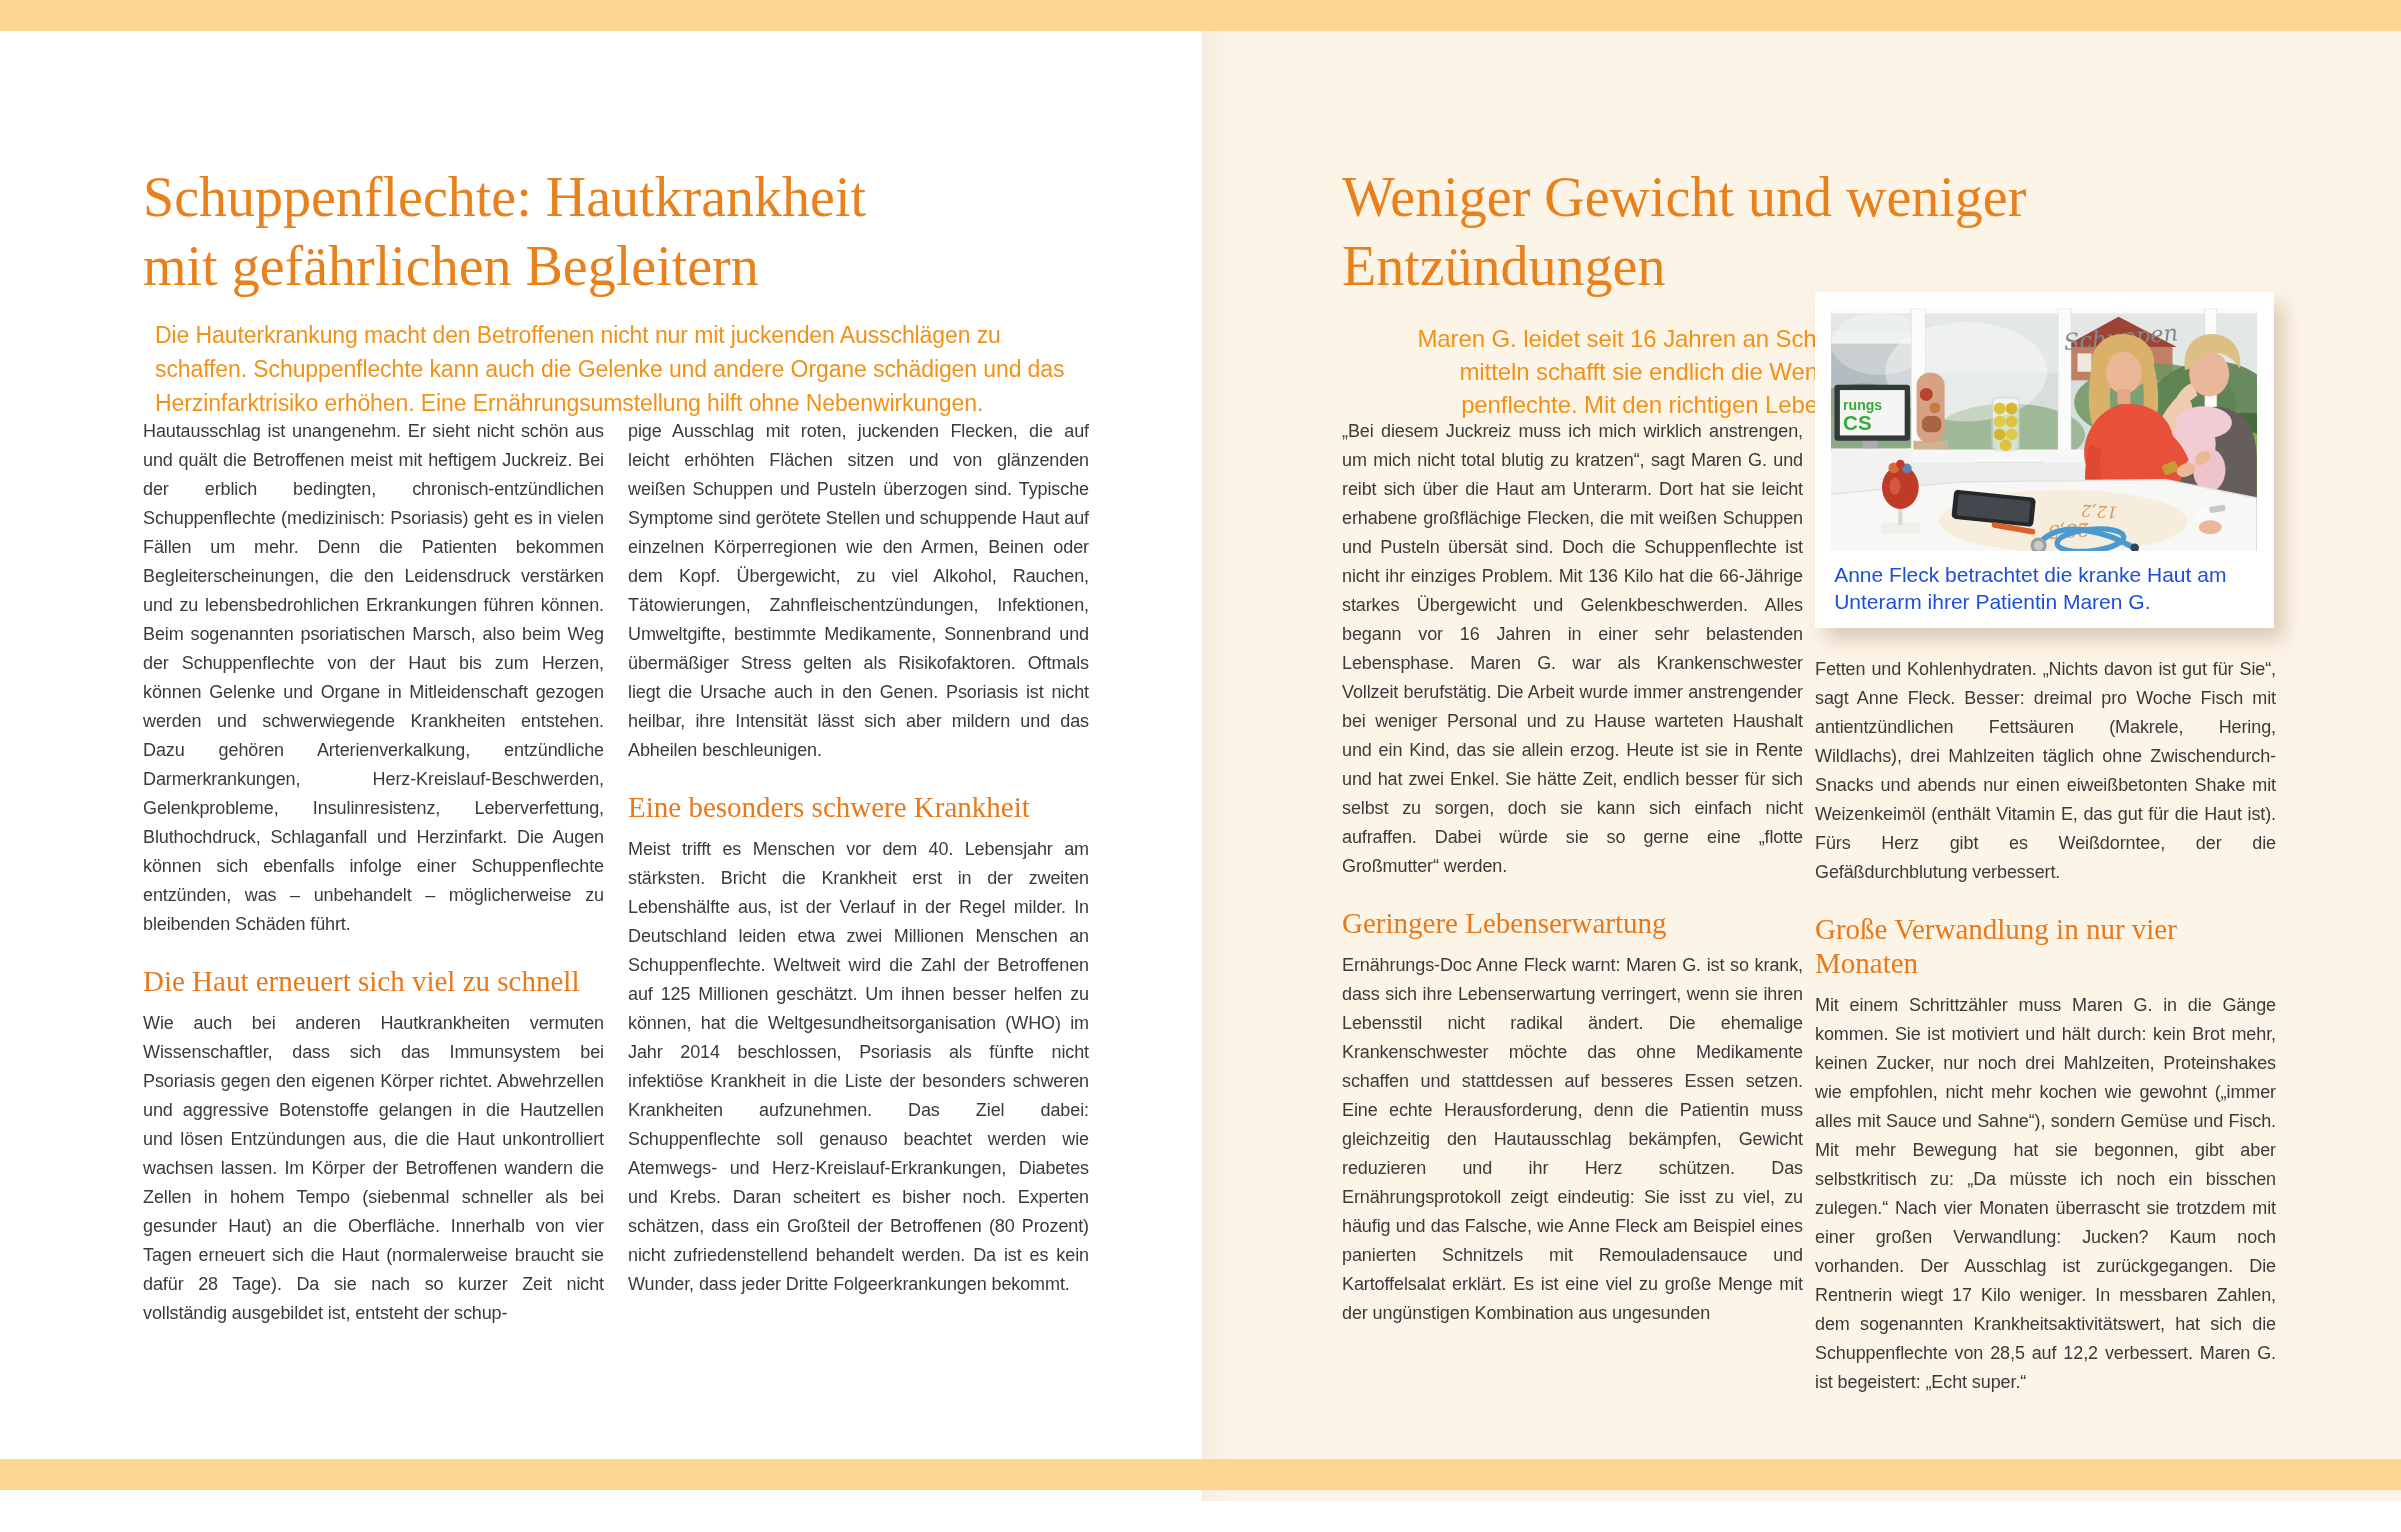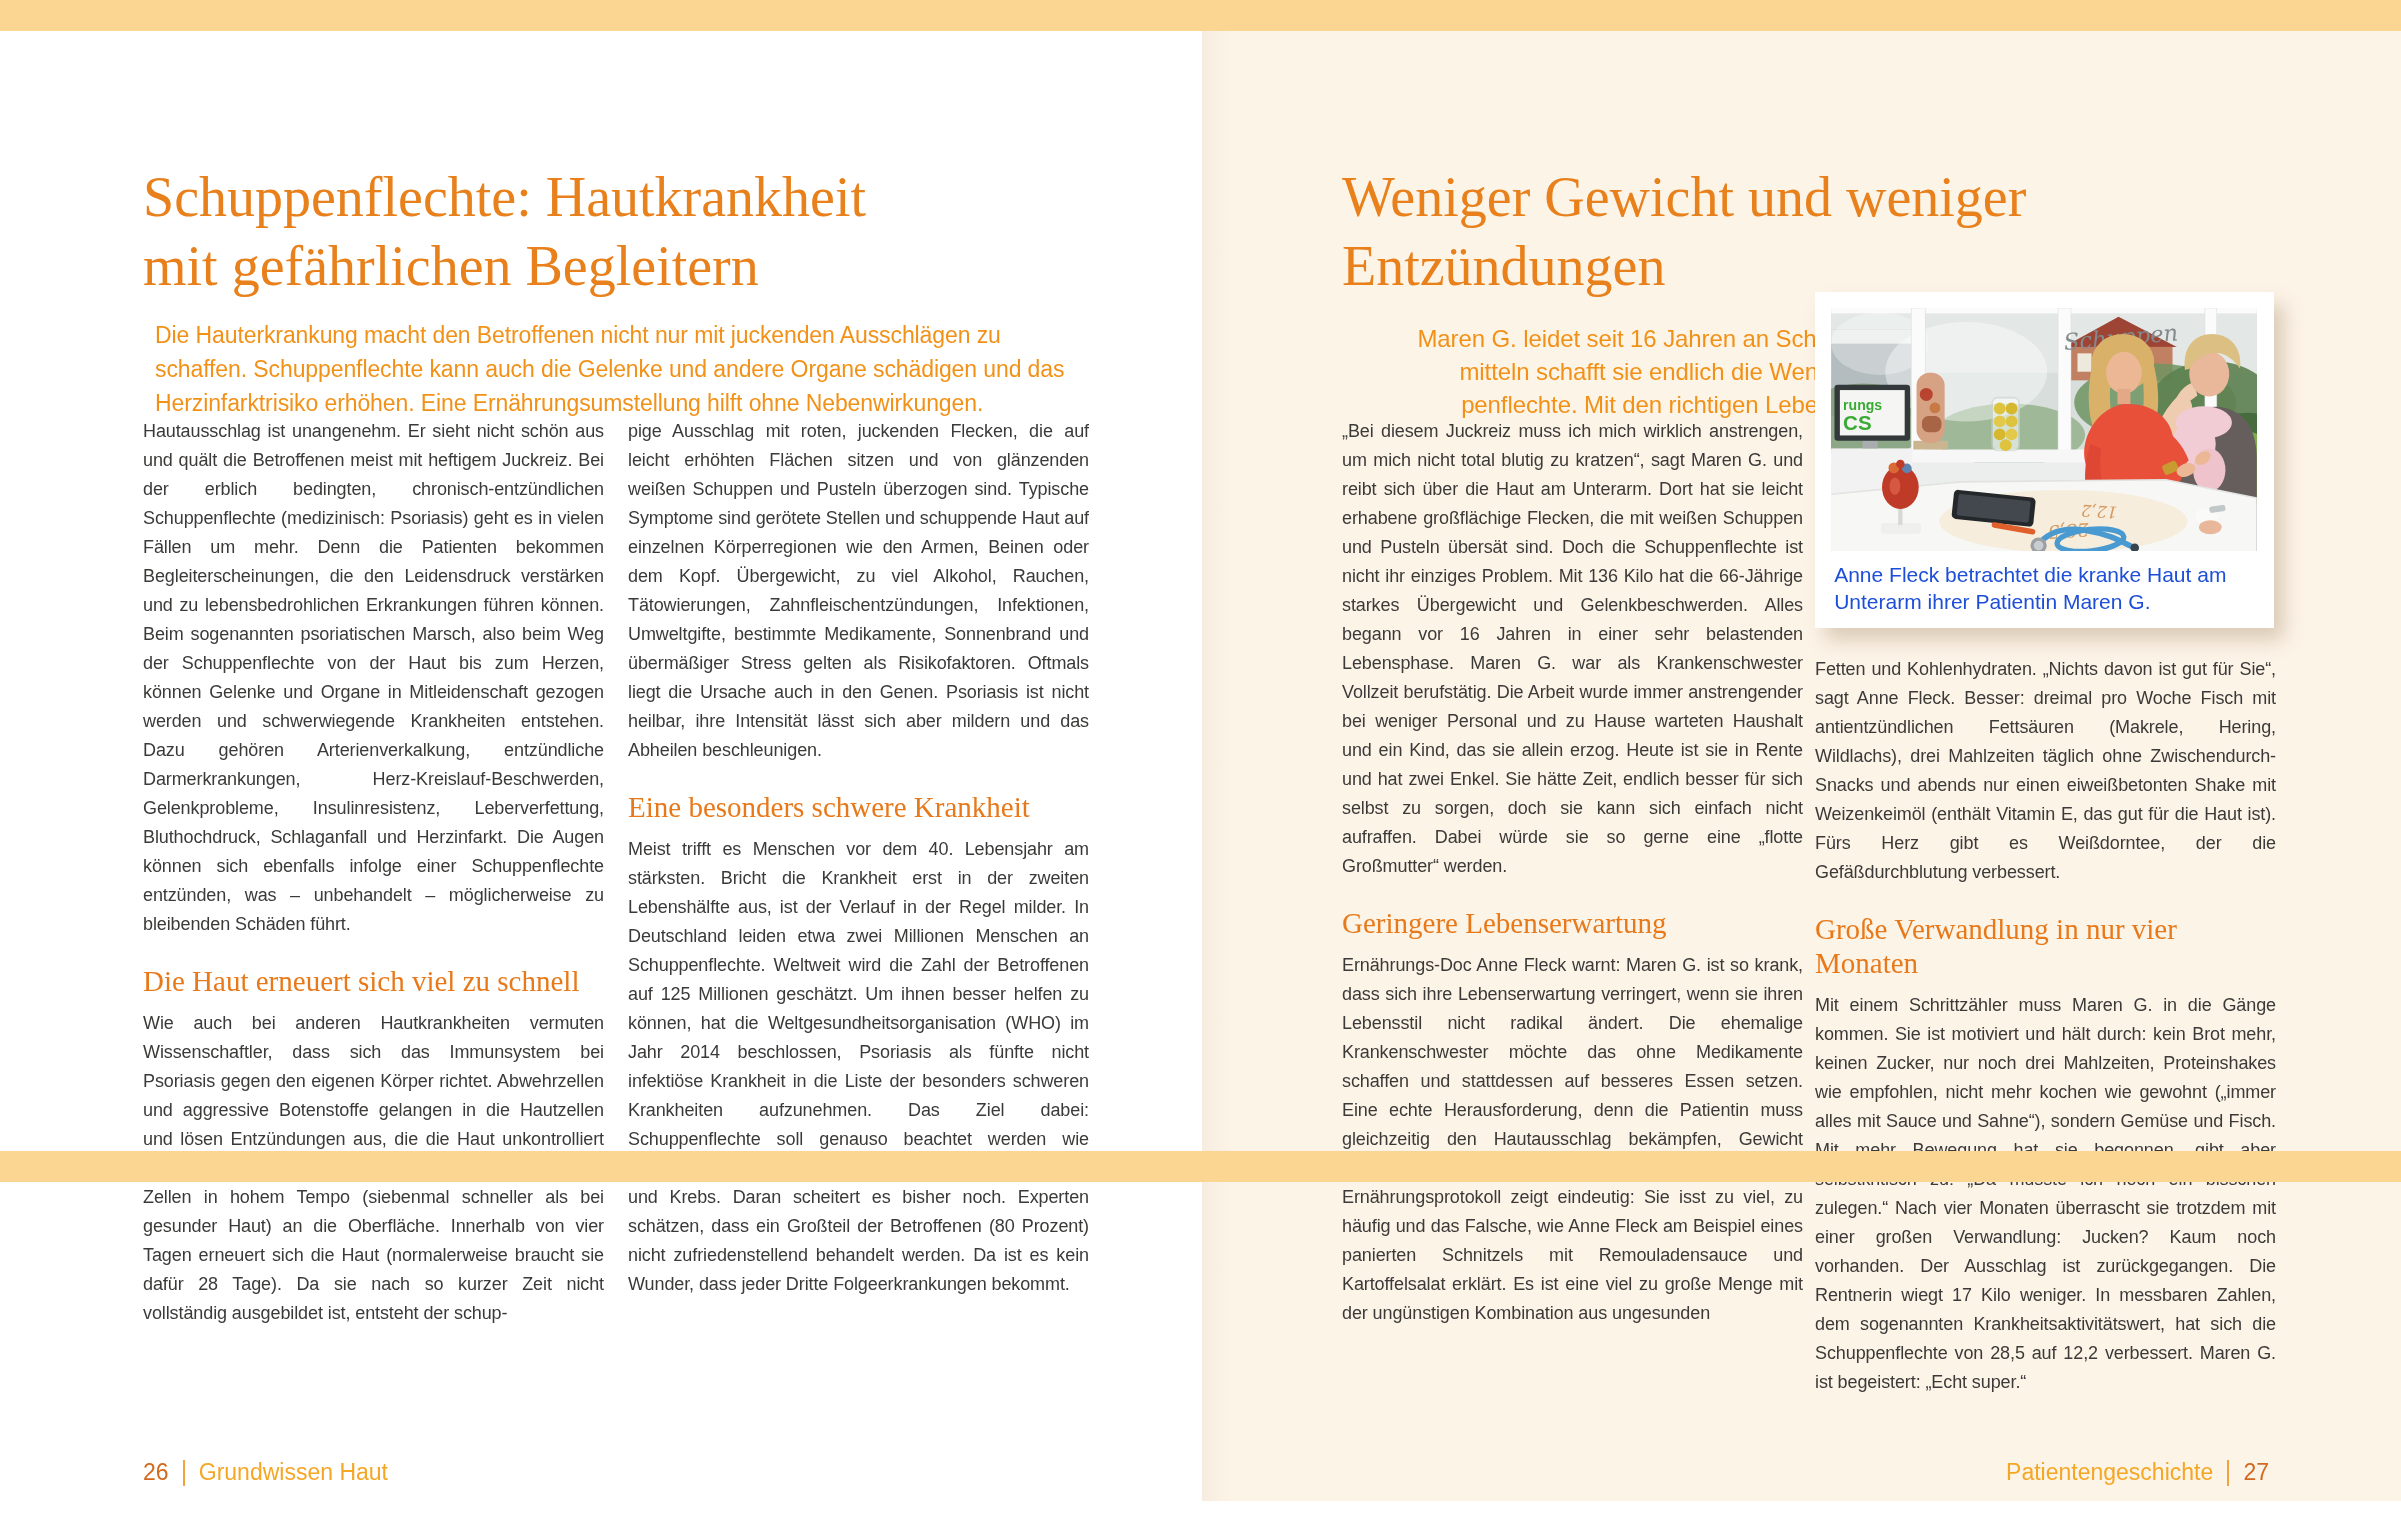--- a/index.html
+++ b/index.html
@@ -1,17 +1,17 @@
 <!DOCTYPE html>
 <html lang="de" style="font-size:8.7px"><head>
 <meta charset="utf-8">
 <style>
   html,body{margin:0;padding:0;}
   body{width:2401px;height:1533px;overflow:hidden;font-family:"Liberation Sans",sans-serif;}
-  .spread{position:relative;width:2401px;height:1182px;background:#ffffff;}
+  .spread{position:relative;width:2401px;height:1490px;background:#ffffff;}
 
   .band{position:absolute;left:0;width:2401px;height:31px;background:#FBD592;}
   .band-top{top:0;}
   .band-bottom{bottom:0;}
 
   .right-bg{position:absolute;left:1202px;top:31px;width:1200px;height:1470px;background:#FDF4E8;}
   .gutter-shade{position:absolute;left:1202px;top:31px;width:30px;height:1470px;
     background:linear-gradient(to right,rgba(120,90,50,0.05),rgba(120,90,50,0));}
 
   .headline{position:absolute;font-family:"Liberation Serif",serif;font-weight:normal;

